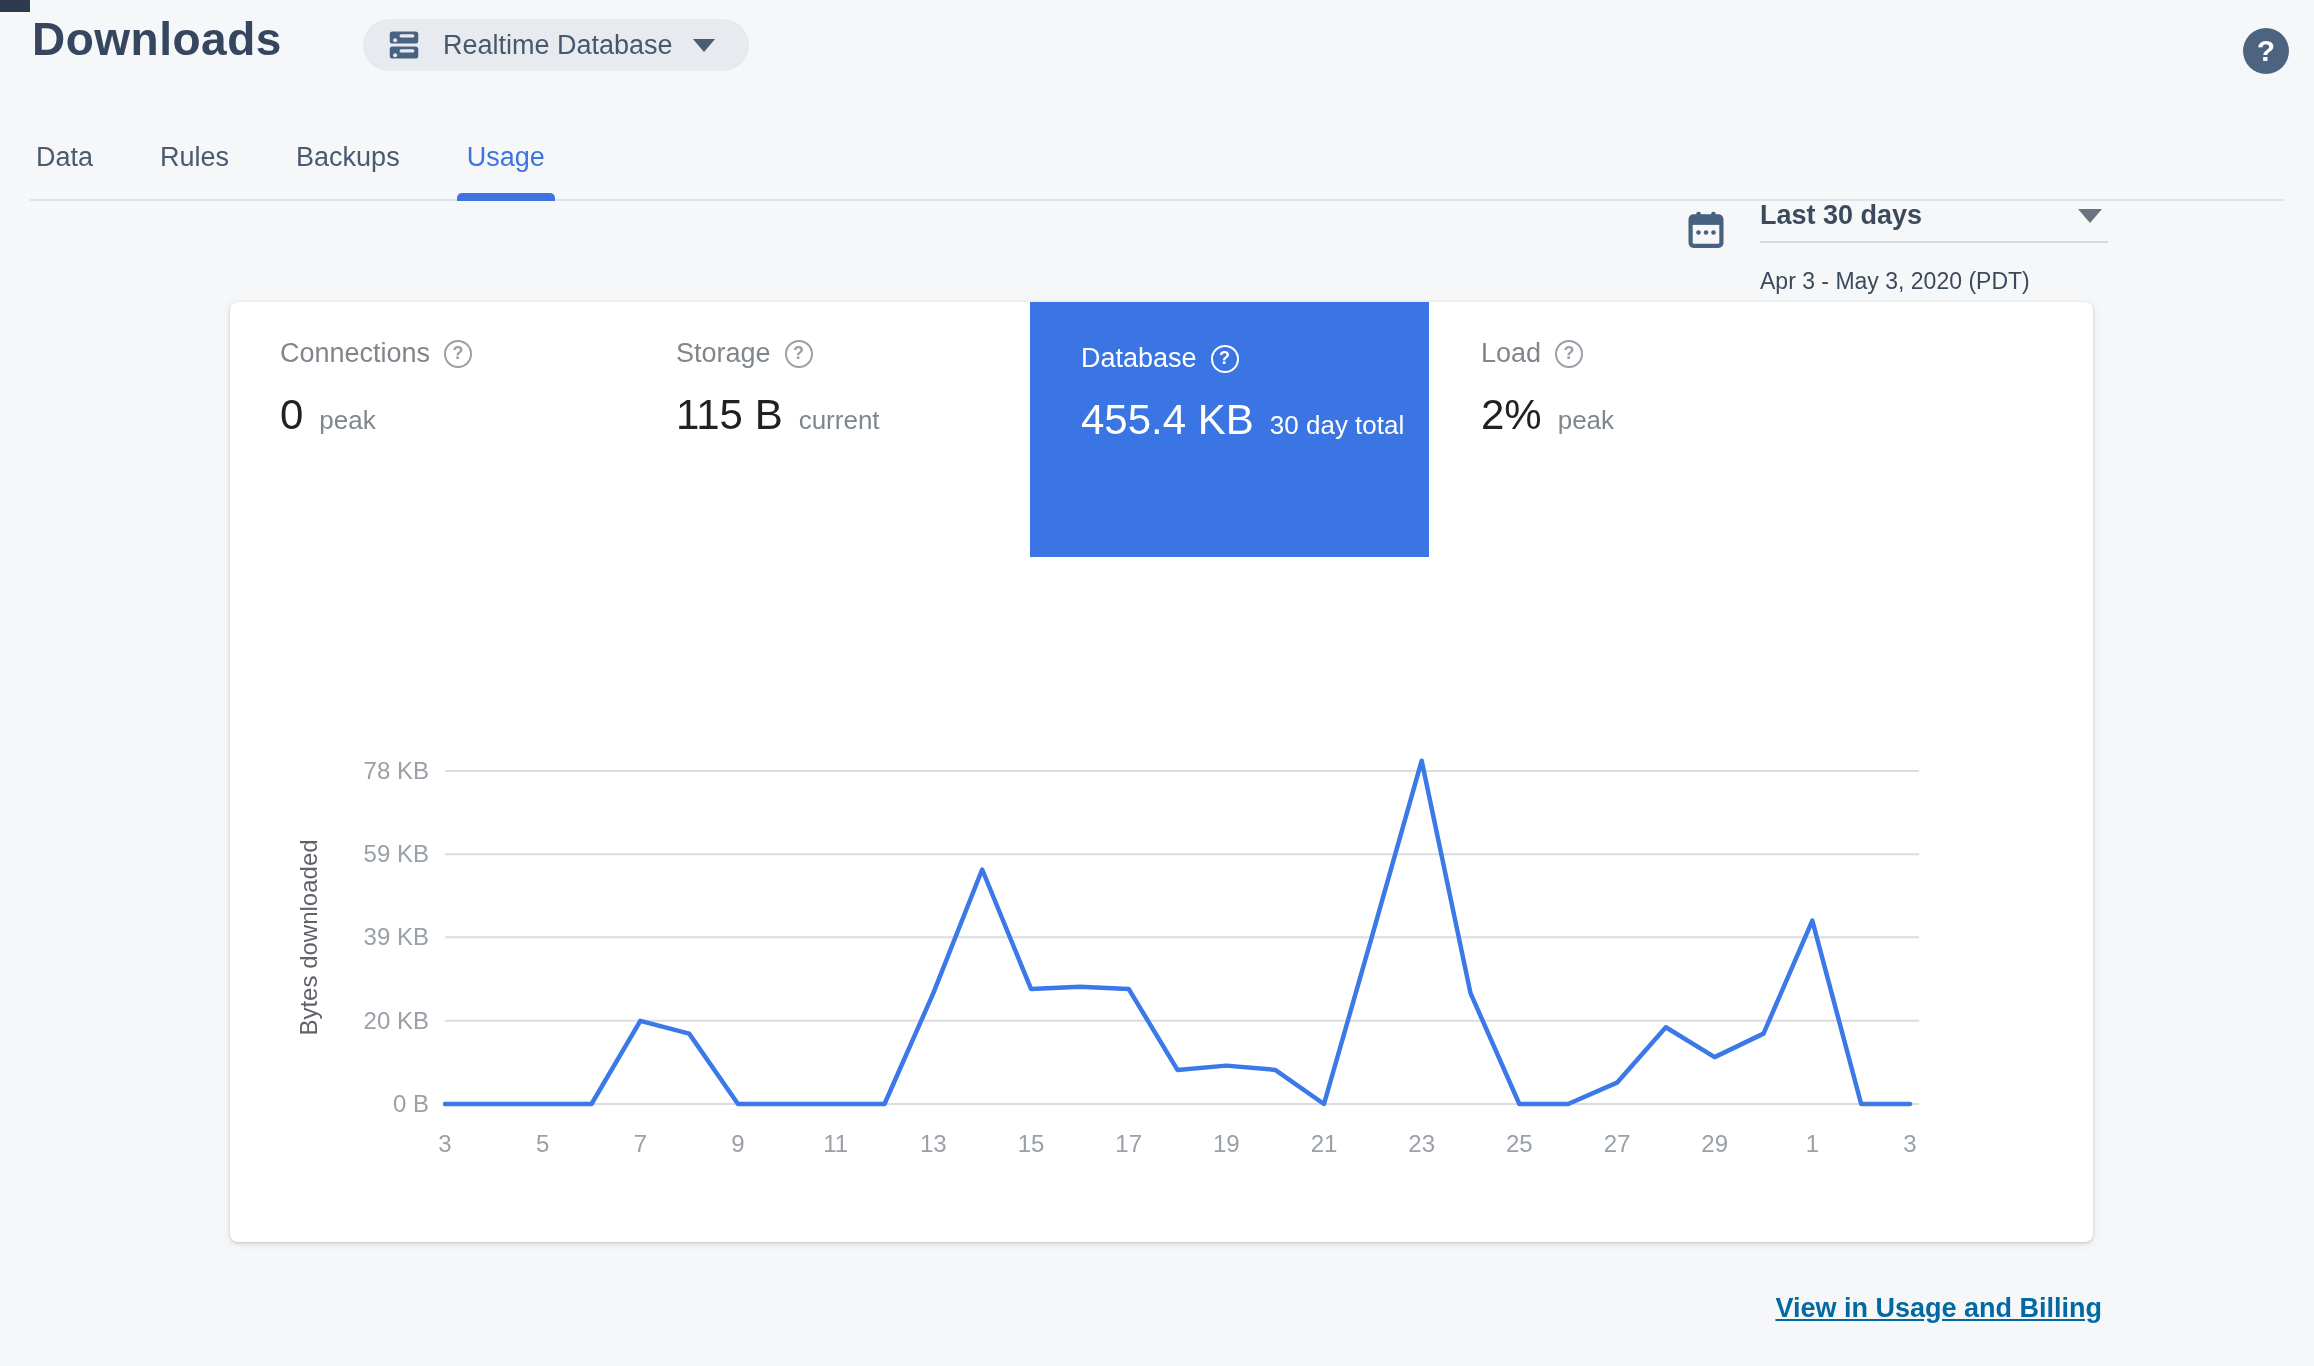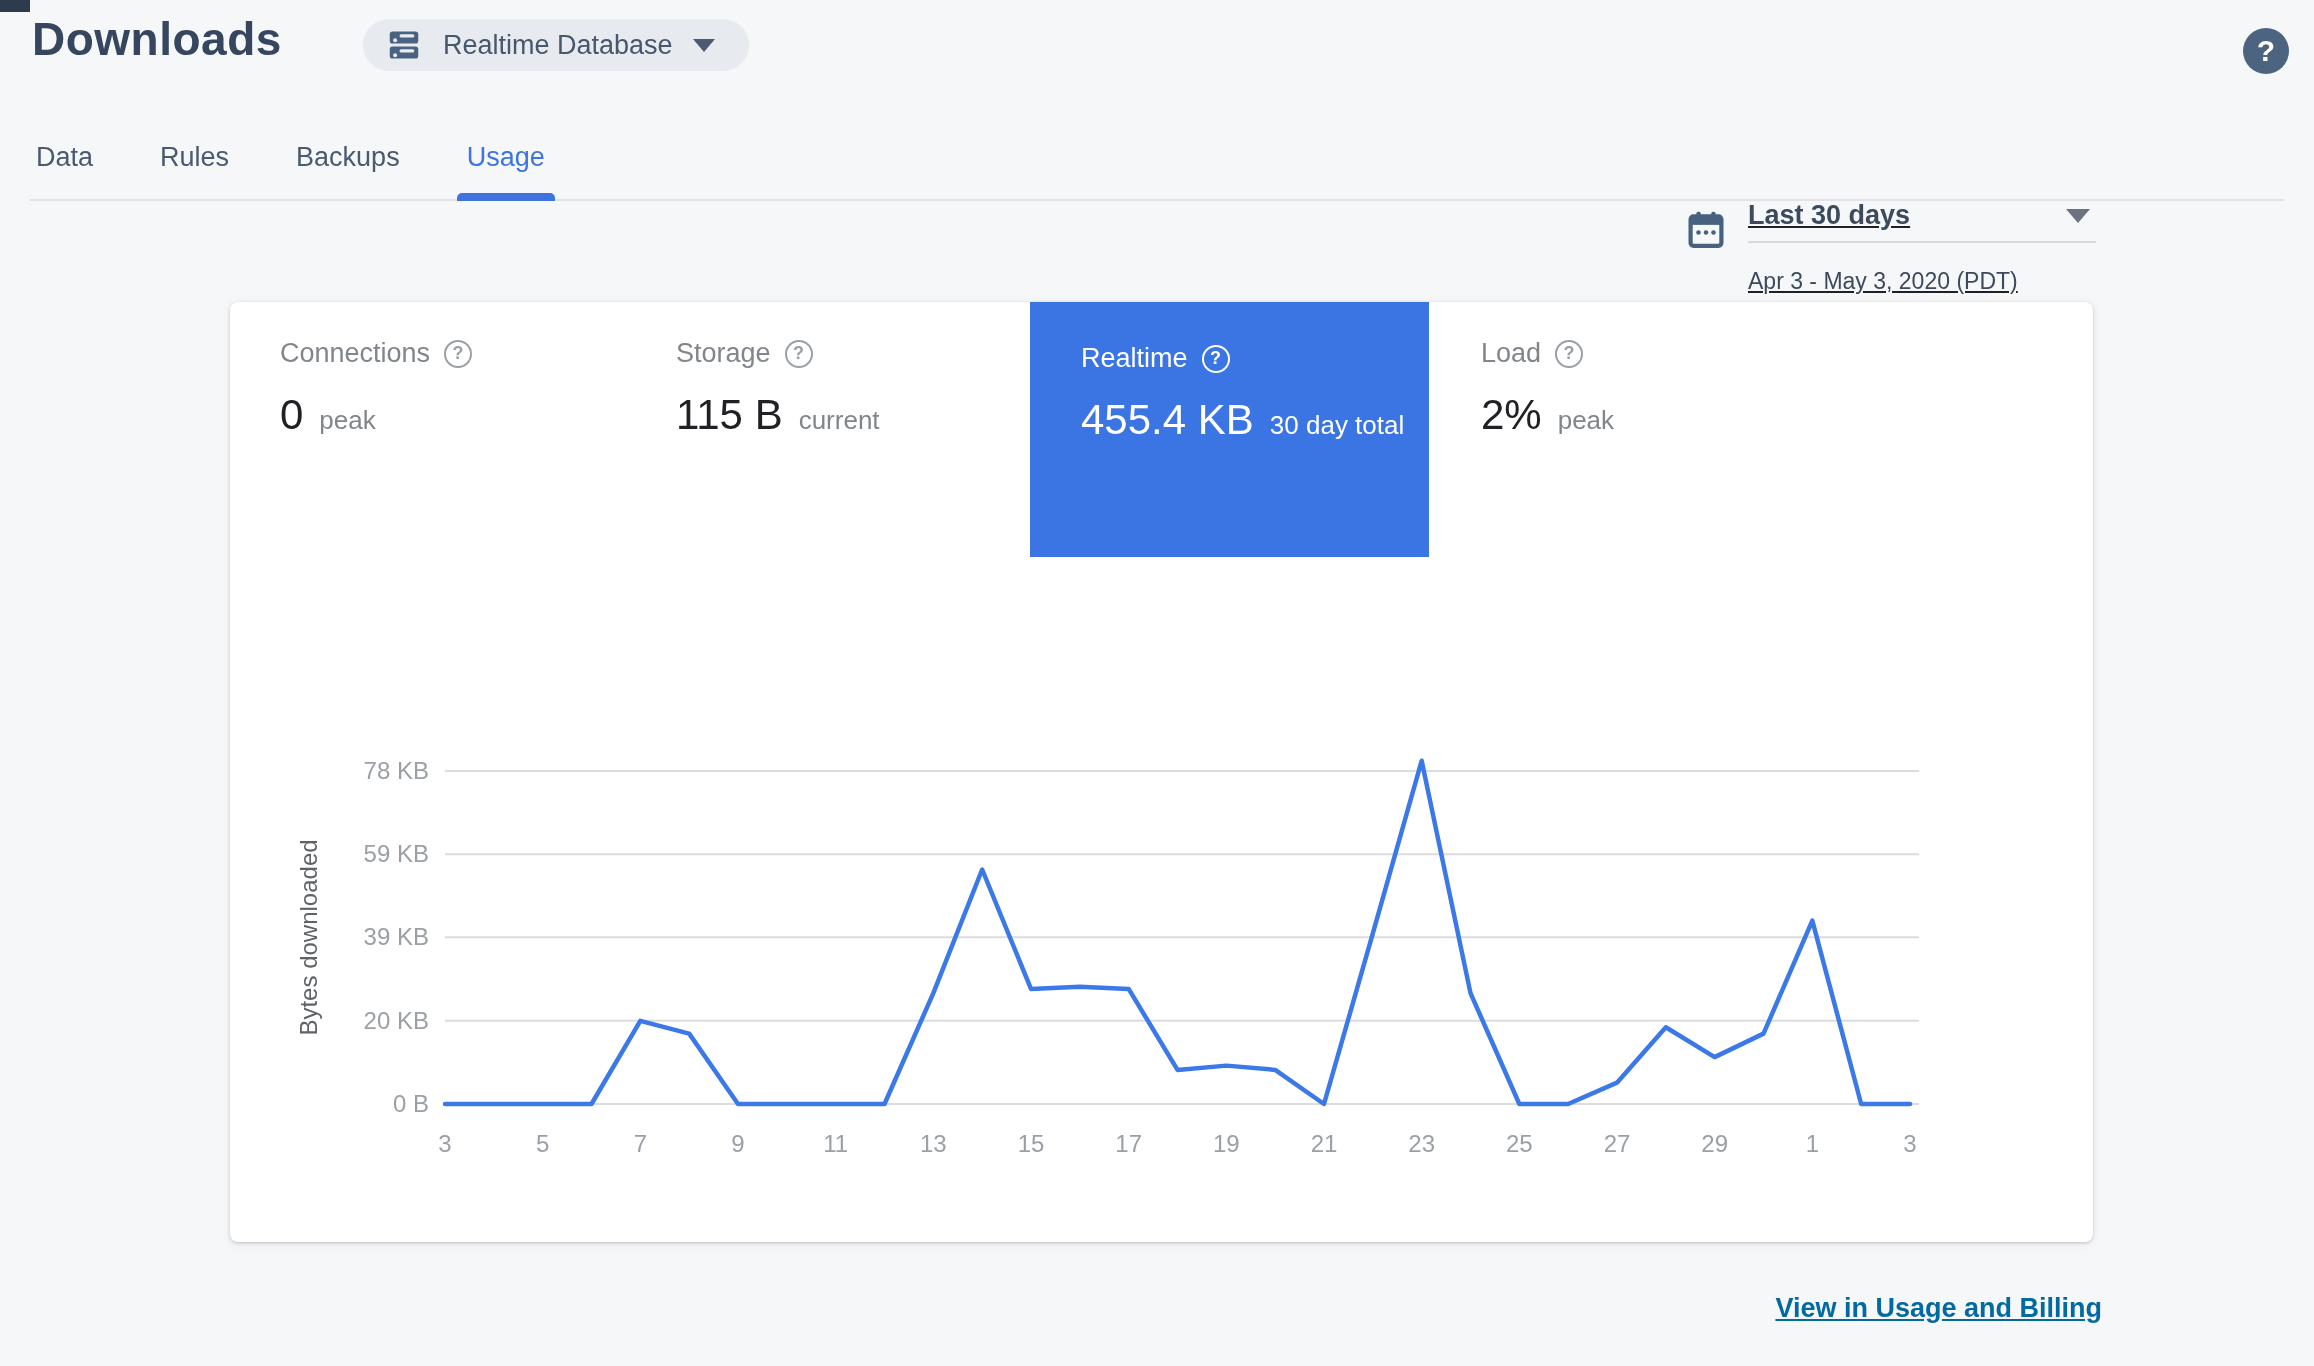--- a/index.html
+++ b/index.html
@@ -49,21 +49,21 @@
     font-size:27px; font-weight:400; color:#4a5a70;
     padding:10px 0 26px 0; margin-right:67px; cursor:pointer; position:relative;
   }
   .tab.active { color:#3f74e0; }
   .tab.active::after {
     content:""; position:absolute; left:-10px; right:-10px; bottom:-2px;
     height:8px; background:#3f74e0; border-radius:5px 5px 0 0;
   }
 
   
-  .date-range { position:absolute; left:1684px; top:200px; display:flex; gap:20px; cursor:pointer;text-decoration:underline; }
+  .date-range { position:absolute; left:1684px; top:200px; display:flex; gap:32px; cursor:pointer; }
   .dr-icon { width:44px; height:48px; margin-top:6px; }
   .dr-col { width:348px; }
   .dr-top {
     display:flex; align-items:center; justify-content:space-between;
     padding-bottom:10px; border-bottom:2px solid #d6d9dd;
   }
   .dr-preset { font-size:27px; font-weight:700; color:#3c4a5d; }
   .dr-caret {
     width:0; height:0; margin-right:6px;
     border-left:12px solid transparent; border-right:12px solid transparent;
@@ -183,21 +183,21 @@
     </div>
     <div class="m-value">
       <span class="val">115 B</span>
       <span class="unit">current</span>
     </div>
   </div>
 
   <div class="tile">
     <div class="metric-inner">
       <div class="m-label">
-        <span>Realtime</span>
+        <span>Database</span>
         <span class="q-icon">?</span>
       </div>
       <div class="m-value">
         <span class="val">455.4 KB</span>
         <span class="unit">30 day total</span>
       </div>
     </div>
   </div>
 
   <div class="metric metric-load">

